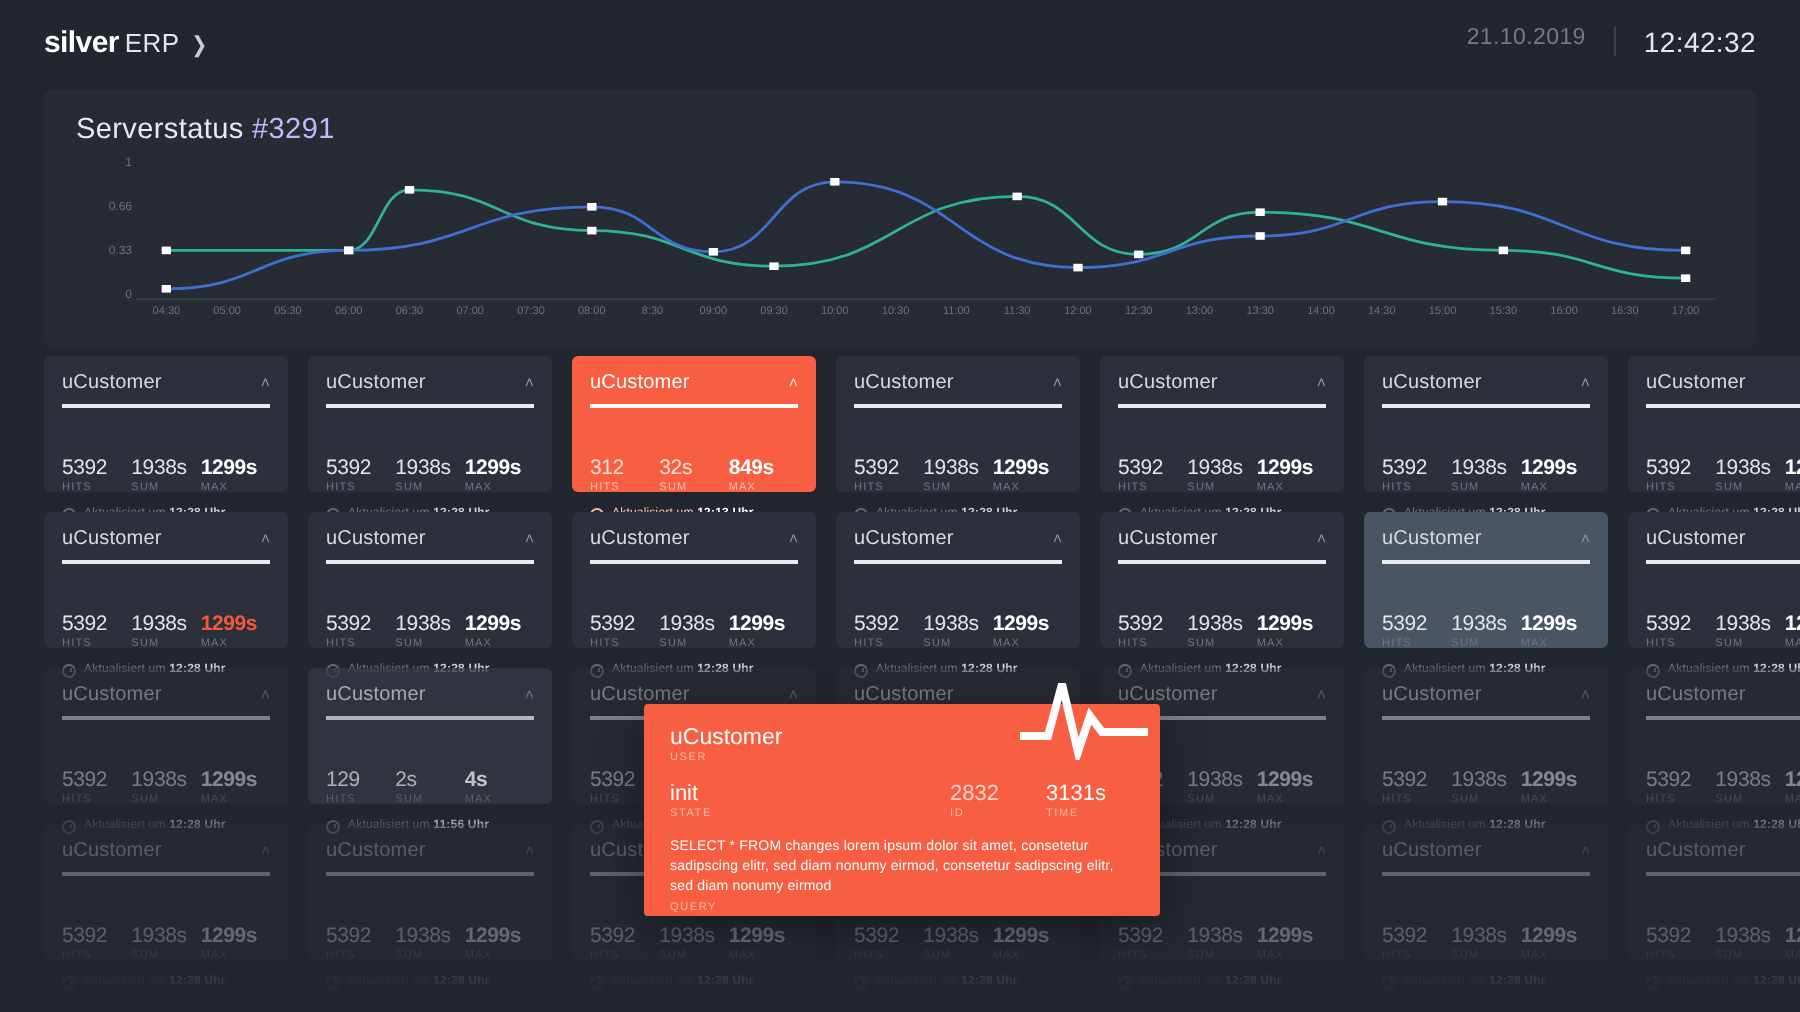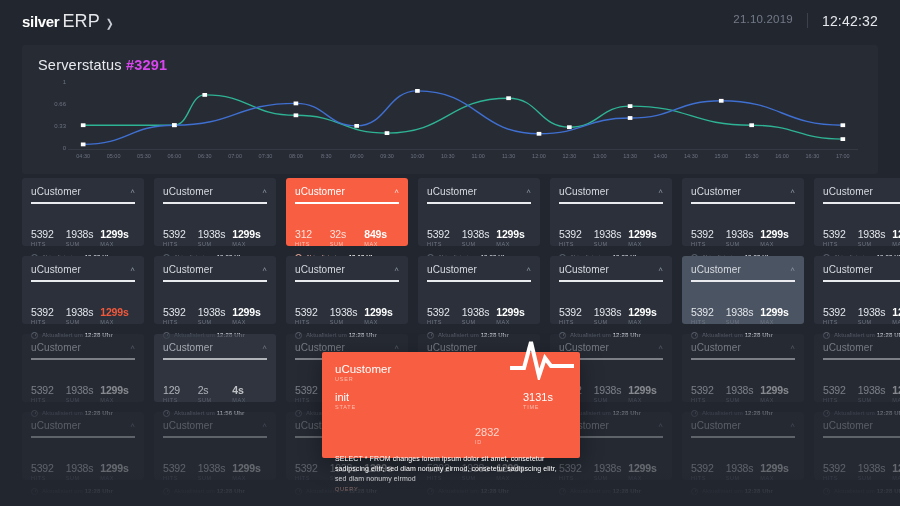--- a/index.html
+++ b/index.html
@@ -11,35 +11,35 @@
   }
   #app { position: relative; width: 900px; height: 506px; }
 
   
   .header {
     height: 42px; display: flex; align-items: center;
     justify-content: space-between; padding: 0 22px; gap: 26px;
   }
   .logo { display: flex; align-items: baseline; gap: 3px; }
   .logo-silver { font-size: 15px; font-weight: bold; color: #ffffff; letter-spacing: -0.3px; }
-  .logo-erp { font-size: 18px; font-weight: 300; color: #e4e6ea; letter-spacing: 0.2px; }
+  .logo-erp { font-size: 13px; font-weight: 300; color: #e4e6ea; letter-spacing: 0.2px; }
   .logo-chevron { font-size: 11px; color: #c8ccd4; margin-left: 2px; transform: scaleX(0.85); }
   .header-right { display: flex; align-items: flex-start; gap: 14px; }
   .hdr-date { font-size: 11.5px; color: #737a88; letter-spacing: 0.2px; }
   .hdr-div { width: 1px; height: 15px; background: #3b414d; }
   .hdr-time { font-size: 14px; color: #e6e8ec; letter-spacing: 0.2px; }
 
   
   .chart-panel {
     margin: 3px 22px 0 22px; height: 129px;
     background: #272b34; border-radius: 3px;
     padding: 12px 16px 8px 16px; position: relative;
   }
   .chart-title { font-size: 14.5px; color: #e8eaee; font-weight: 300; letter-spacing: 0.2px; }
-  .chart-title b { font-weight: bold; color: #d946ef; }
+  .chart-title b { font-weight: normal; color: #c4b5fd; }
   .chart-area { position: relative; height: 88px; margin-top: 6px; }
   .y-labels { position: absolute; left: 0; top: 0; width: 30px; height: 70px; }
   .y-lab { position: absolute; font-size: 6px; color: #6b7280; right: 2px; }
   .x-labels { position: absolute; left: 30px; right: 4px; top: 74px; height: 12px; }
   .x-lab { position: absolute; font-size: 5.5px; color: #6b7280; transform: translateX(-50%); white-space: nowrap; }
   .plot { position: absolute; left: 30px; right: 4px; top: 0; height: 70px; }
   .axis-line { position: absolute; left: 30px; right: 4px; top: 70px; height: 1px; background: #343943; }
 
   
   .grid { position: absolute; left: 22px; top: 178px; width: 856px; }
@@ -86,21 +86,21 @@
     background: #f75e42; border-radius: 2px; padding: 11px 13px 0 13px;
     z-index: 40; box-shadow: 0 6px 22px rgba(0,0,0,0.35);
   }
   .m-row1 { }
   .m-name { font-size: 11.5px; color: #ffffff; font-weight: 300; }
   .m-sub { font-size: 5.5px; color: #ffbcad; letter-spacing: 0.8px; margin-top: 1px; }
   .m-row2 { display: flex; align-items: flex-start; margin-top: 9px; }
   .m-state { flex: 1; }
   .m-state-val { font-size: 11px; color: #ffffff; }
   .m-id { width: 48px; text-align: left; }
-  .m-id-val { font-size: 11px; color: #ffd6cb; margin-top: 35px; }
+  .m-id-val { font-size: 11px; color: #ffd6cb; }
   .m-time { width: 44px; text-align: left; }
   .m-time-val { font-size: 11px; color: #ffffff; font-weight: normal; }
   .m-query { font-size: 7px; color: #ffffff; line-height: 1.45; margin-top: 9px; letter-spacing: 0.1px; }
   .m-qlab { font-size: 5.5px; color: #ffbcad; letter-spacing: 0.8px; margin-top: 2px; }
   .pulse { position: absolute; right: 6px; top: -16px; width: 64px; height: 44px; }
 
   .bottom-fade {
     position: absolute; left: 0; bottom: 0; width: 900px; height: 34px;
     background: linear-gradient(to bottom, rgba(34,38,47,0) 0%, #22262f 85%);
     pointer-events: none; z-index: 60;

